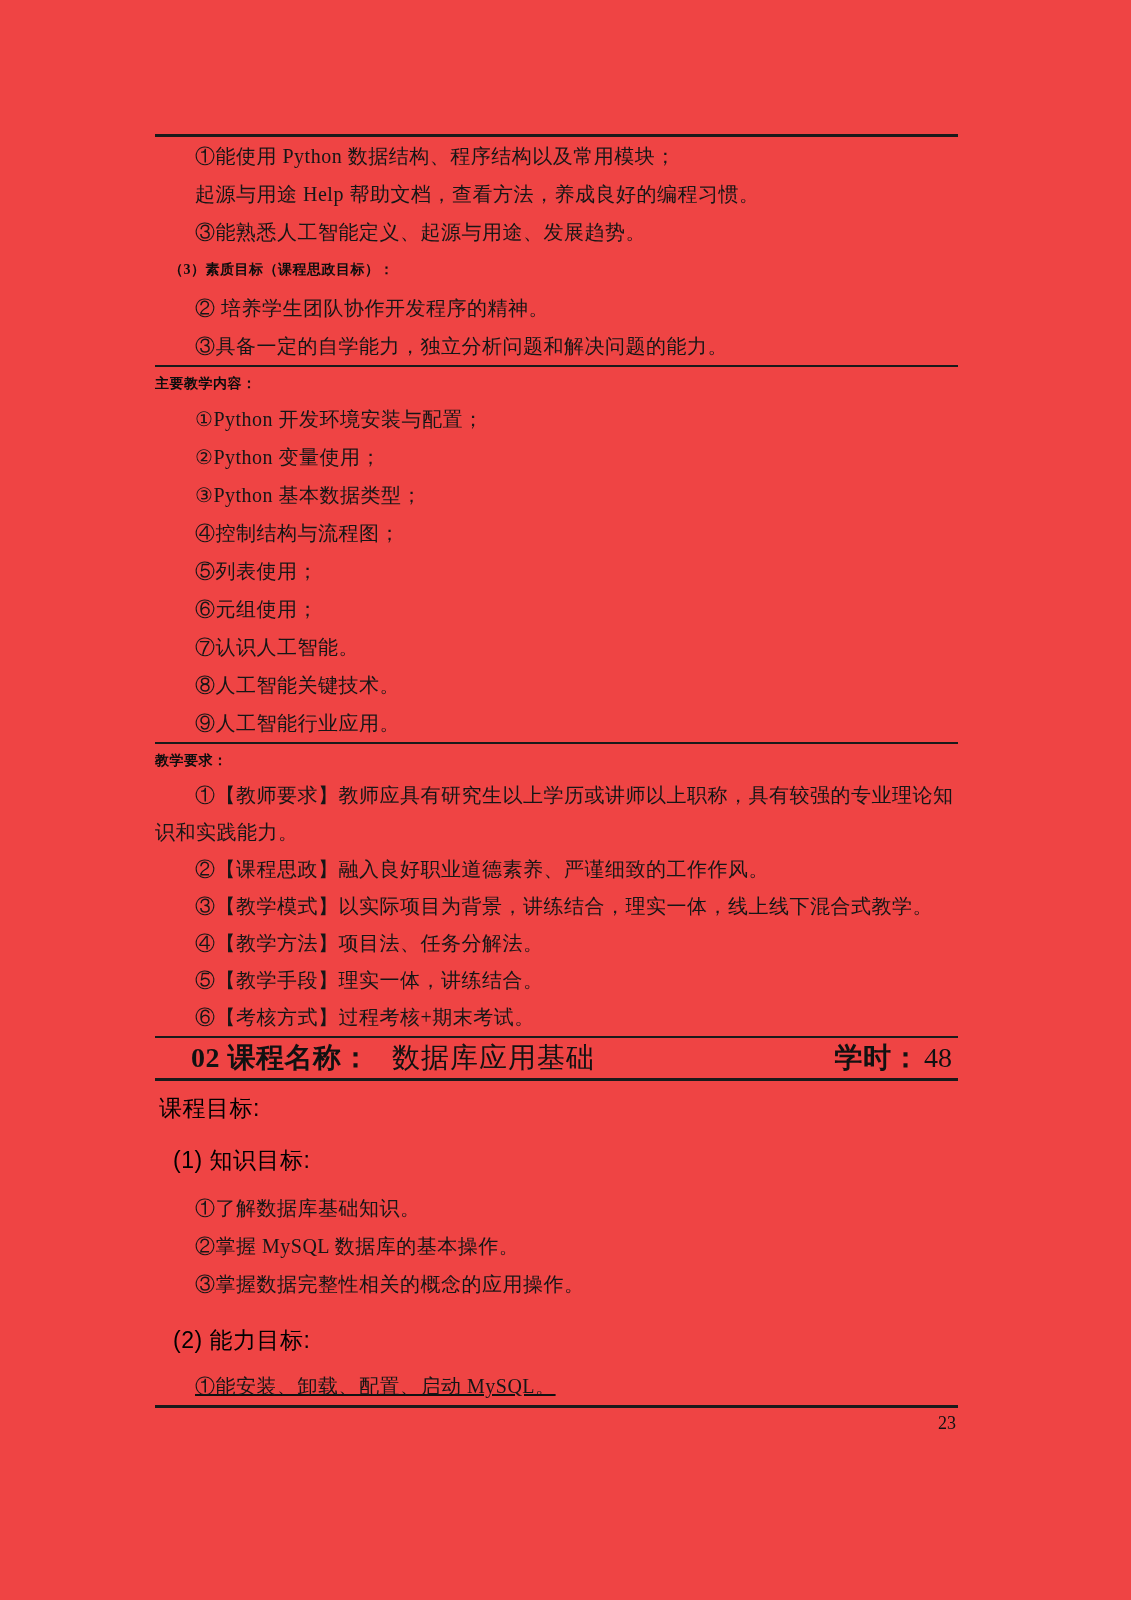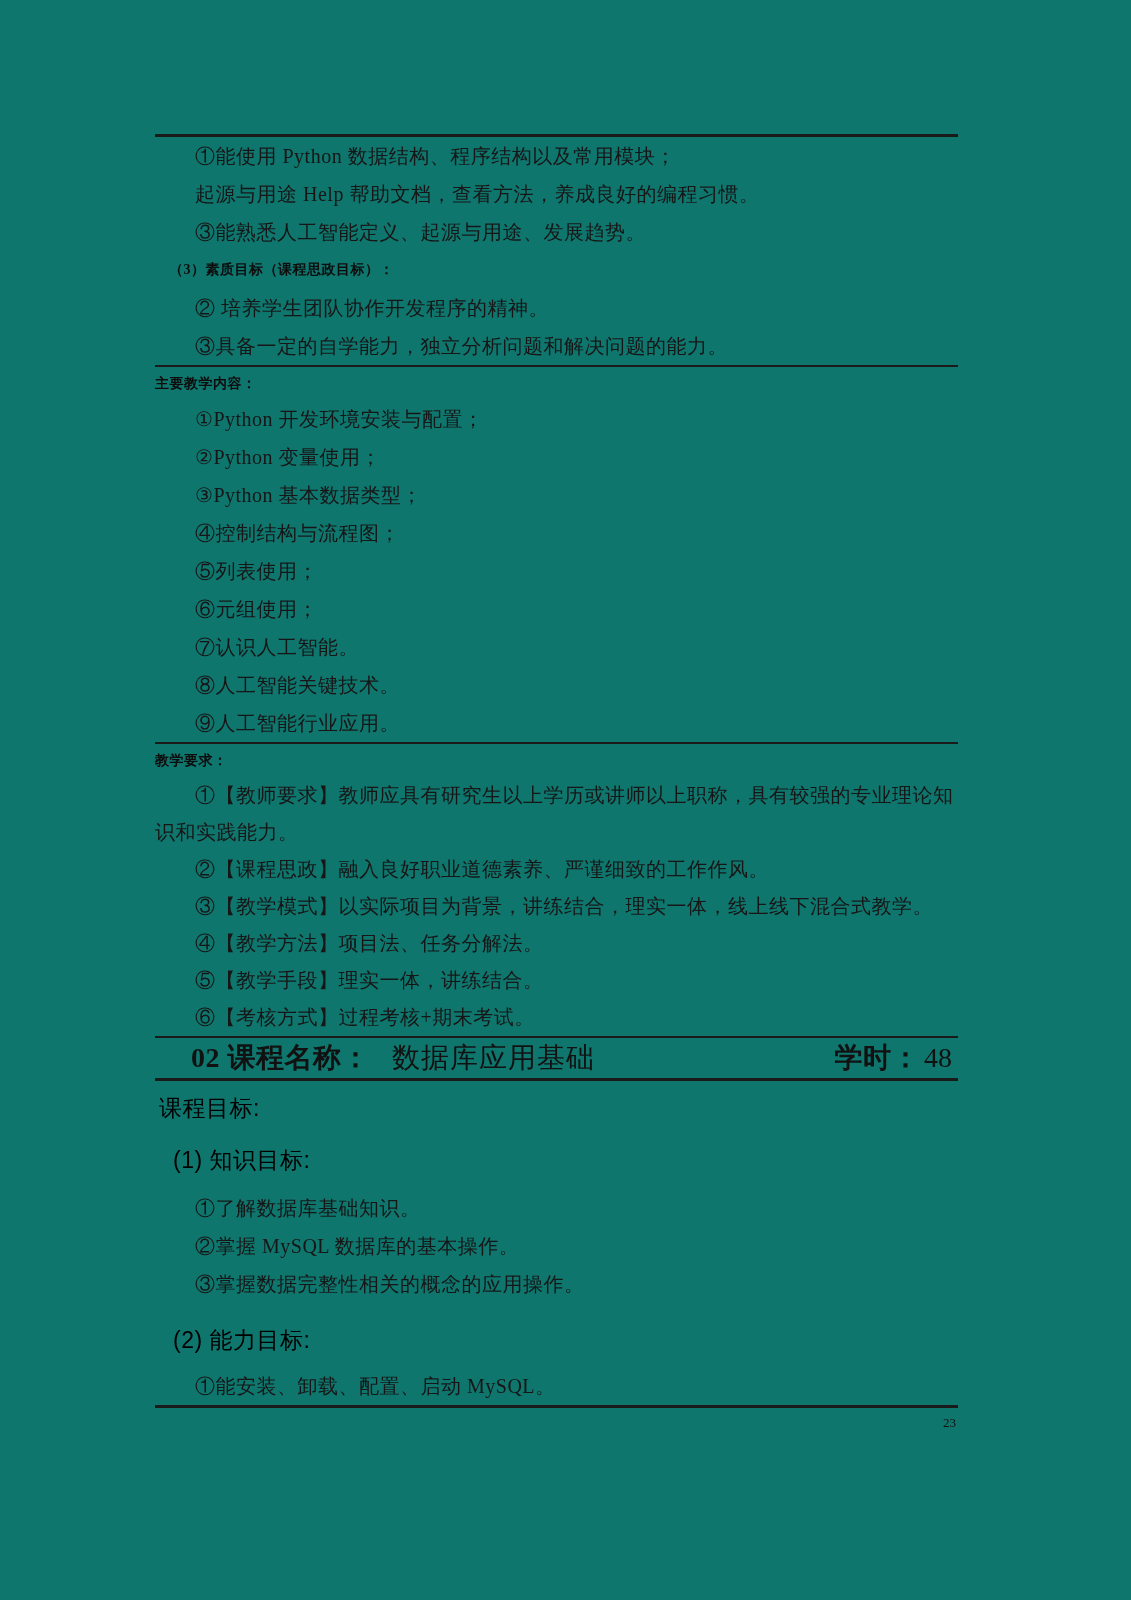--- a/index.html
+++ b/index.html
@@ -9,21 +9,21 @@
     height: 1600px;
     font-family: "Liberation Serif", "DejaVu Serif", serif;
     color: #111111;
     position: relative;
     overflow: hidden;
   }
   .page {
     position: relative;
     width: 1131px;
     height: 1600px;
-    background: #0f766e;
+    background: #ef4444;
   }
   .content {
     position: absolute;
     left: 155px;
     top: 134px;
     width: 803px;
   }
   
   .rule-double {
     height: 3px;
@@ -71,25 +71,25 @@
     font-weight: normal;
     color: #000000;
     font-size: 23px;
     line-height: 30px;
     letter-spacing: 0.5px;
   }
   h2.sans-head.lvl1 { margin-top: 12px; padding-left: 4px; }
   h2.sans-head.lvl2 { margin-top: 22px; padding-left: 18px; }
   .goal-items { margin-top: 14px; }
   .goal-items p.item { line-height: 38px; }
-  .ability-block { margin-top: 12px; }
+  .ability-block { margin-top: 12px; text-decoration: underline; }
   
   .page-number {
     text-align: right;
-    font-size: 13px;
+    font-size: 18px;
     line-height: 26px;
     margin-top: 2px;
     padding-right: 2px;
     color: #111111;
   }
   section { display: block; }
 </style>
 </head>
 <body>
 

